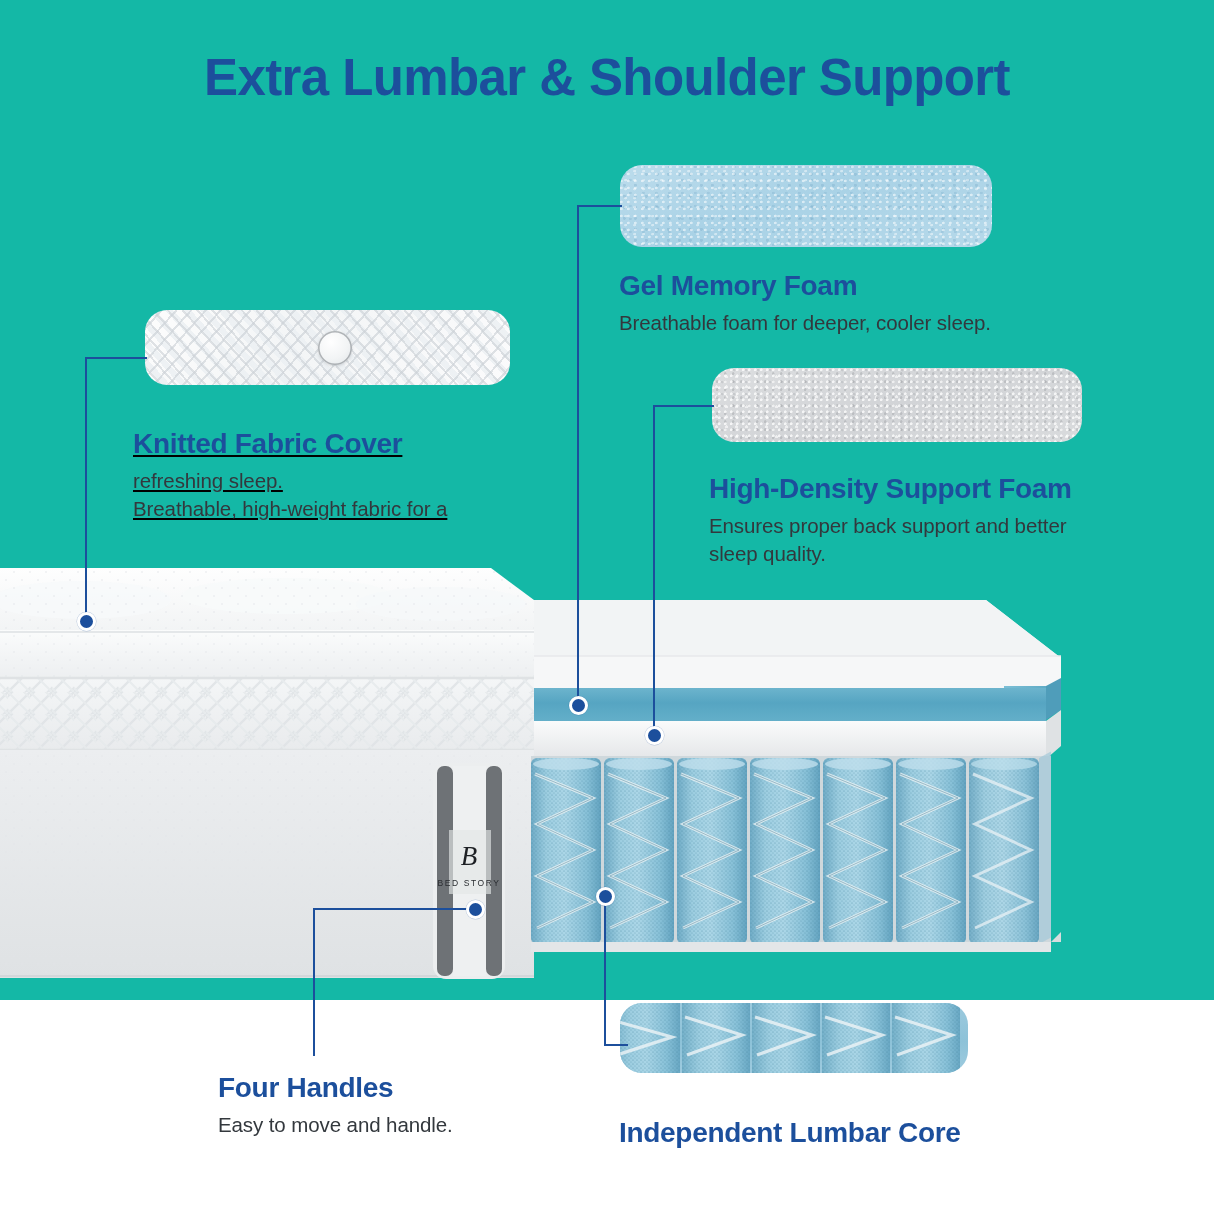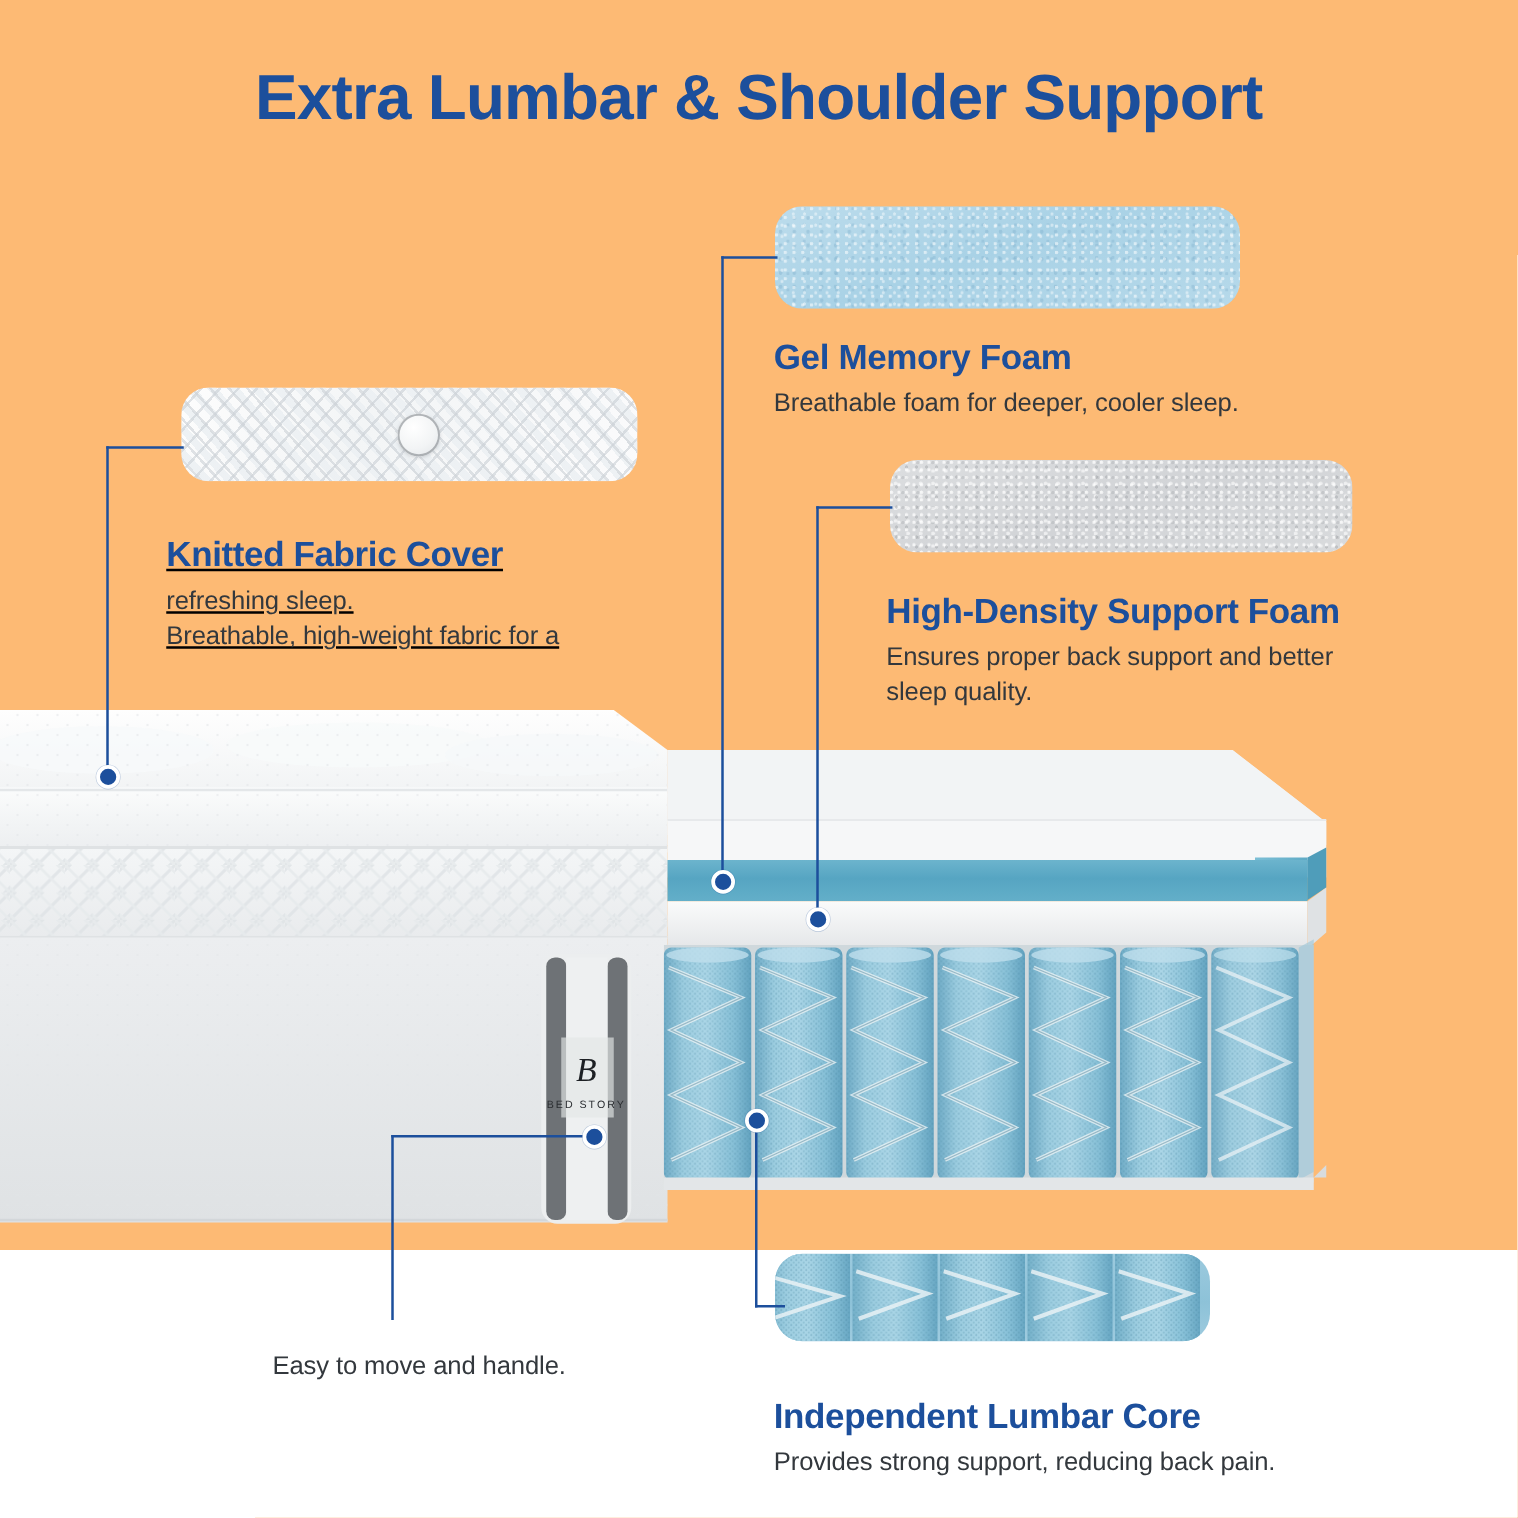--- a/index.html
+++ b/index.html
@@ -2,21 +2,21 @@
 <html><head>
 <meta charset="utf-8">
 <style>
   * { margin:0; padding:0; box-sizing:border-box; }
   html, body {
     width:1214px; height:1214px;
     background:#ffffff;
     font-family:"Liberation Sans", sans-serif;
     overflow:hidden;
   }
-  #stage { position:relative; width:1214px; height:1000px; background:#fdba74; }
+  #stage { position:relative; width:1214px; height:1000px; background:#14b8a6; }
 
   
   #title {
     position:absolute; left:0; top:48px; width:1214px;
     text-align:center;
     font-size:51px; font-weight:bold; letter-spacing:-0.6px;
     color:#1c4f9c; white-space:nowrap;
   }
 
   
@@ -364,21 +364,21 @@
       <div>sleep quality.</div>
     </div>
   </div>
 
   <div class="callout" style="left:619px; top:270px;">
     <div class="co-title">Gel Memory Foam</div>
     <div class="co-desc">Breathable foam for deeper, cooler sleep.</div>
   </div>
 
   <div class="callout" style="left:218px; top:1072px;">
+    <div class="co-title">Four Handles</div>
     <div class="co-desc">Easy to move and handle.</div>
   </div>
 
   <div class="callout" style="left:619px; top:1117px;">
     <div class="co-title">Independent Lumbar Core</div>
-    <div class="co-desc">Provides strong support, reducing back pain.</div>
   </div>
 
 </div>
 
 </body></html>

